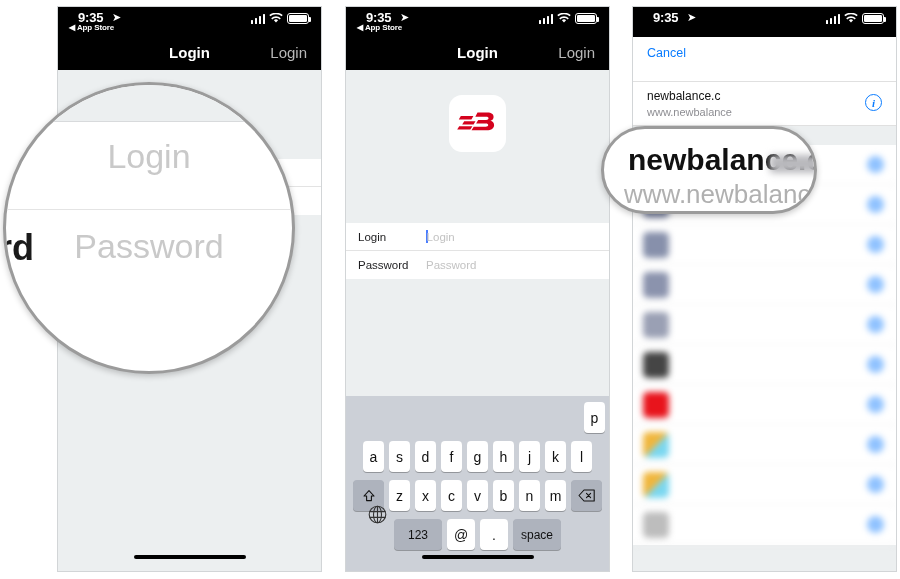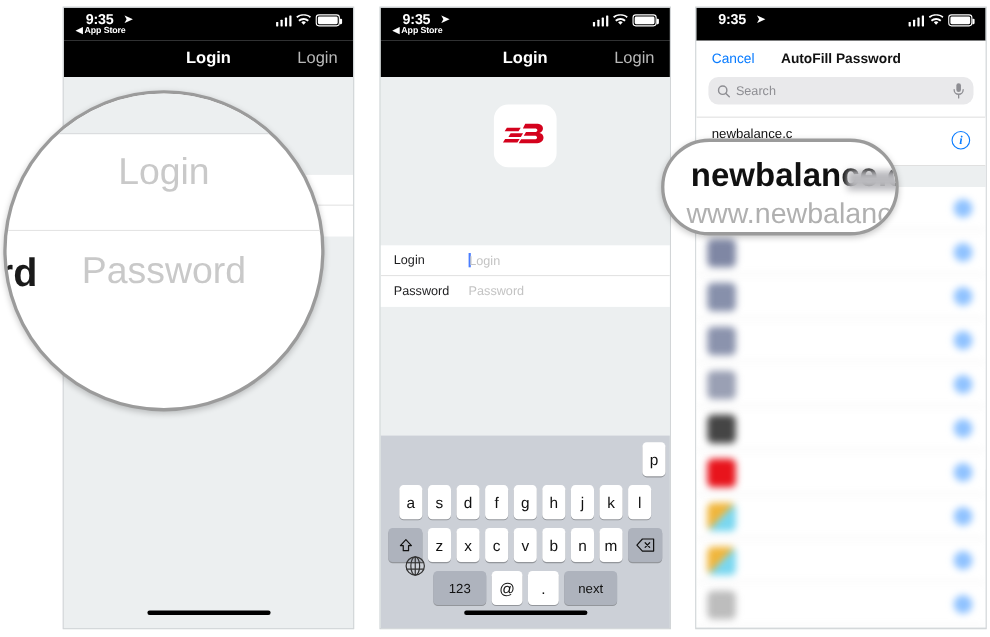--- a/index.html
+++ b/index.html
@@ -375,21 +375,21 @@
             <svg width="18" height="13" viewBox="0 0 18 13">
                 <path d="M6 1h10.2v11H6L1 6.5Z" fill="none" stroke="#111" stroke-width="1.1" stroke-linejoin="round"></path>
                 <path d="M8.5 4.4 12.6 8.6M12.6 4.4 8.5 8.6" stroke="#111" stroke-width="1.1" stroke-linecap="round"></path>
               </svg>
           </div>
         </div>
         <div class="krow r1">
           <div class="key wide num">123</div>
           <div class="key at">@</div>
           <div class="key dot">.</div>
-          <div class="key wide next">next</div>
+          <div class="key wide next">space</div>
           <span class="globe">
             <svg width="19" height="19" viewBox="0 0 19 19">
                 <circle cx="9.5" cy="9.5" r="8.3" fill="none" stroke="#333" stroke-width="1.1"></circle>
                 <ellipse cx="9.5" cy="9.5" rx="4" ry="8.3" fill="none" stroke="#333" stroke-width="1.1"></ellipse>
                 <path d="M1.6 6.6h15.8M1.6 12.4h15.8M9.5 1.2v16.6" stroke="#333" stroke-width="1.1"></path>
               </svg>
           </span>
         </div>
       </div>
 
@@ -415,36 +415,22 @@
         </svg>
         <span class="batt">
             <b></b>
           </span>
       </span>
     </div>
 
     <div class="af-sheet">
       <div class="af-head">
         <span class="af-cancel">Cancel</span>
-        <span class="af-title">AutoFill Password</span>
-      </div>
-
-      <div class="af-search">
-        <svg width="12" height="12" viewBox="0 0 12 12">
-          <circle cx="5" cy="5" r="3.8" fill="none" stroke="#8e8e93" stroke-width="1.3"></circle>
-          <path d="M7.9 7.9 11 11" stroke="#8e8e93" stroke-width="1.3" stroke-linecap="round"></path>
-        </svg>
-        <span class="sph">Search</span>
-        <span class="mic">
-          <svg width="11" height="15" viewBox="0 0 11 15">
-            <rect x="3.4" y="0.7" width="4.2" height="8" rx="2.1" fill="#8e8e93"></rect>
-            <path d="M1.4 6.6a4.1 4.1 0 0 0 8.2 0M5.5 10.7v3.3" stroke="#8e8e93" stroke-width="1.2" fill="none" stroke-linecap="round"></path>
-          </svg>
-        </span>
-      </div>
+      </div>
+
 
       <div class="sug-row">
         <span class="sug-main">newbalance.c</span>
         <span class="sug-sub">www.newbalance</span>
         <span class="info-i">i</span>
       </div>
 
       <div class="sec-head">ALL PASSWORDS</div>
 
       <div class="pw-list">

